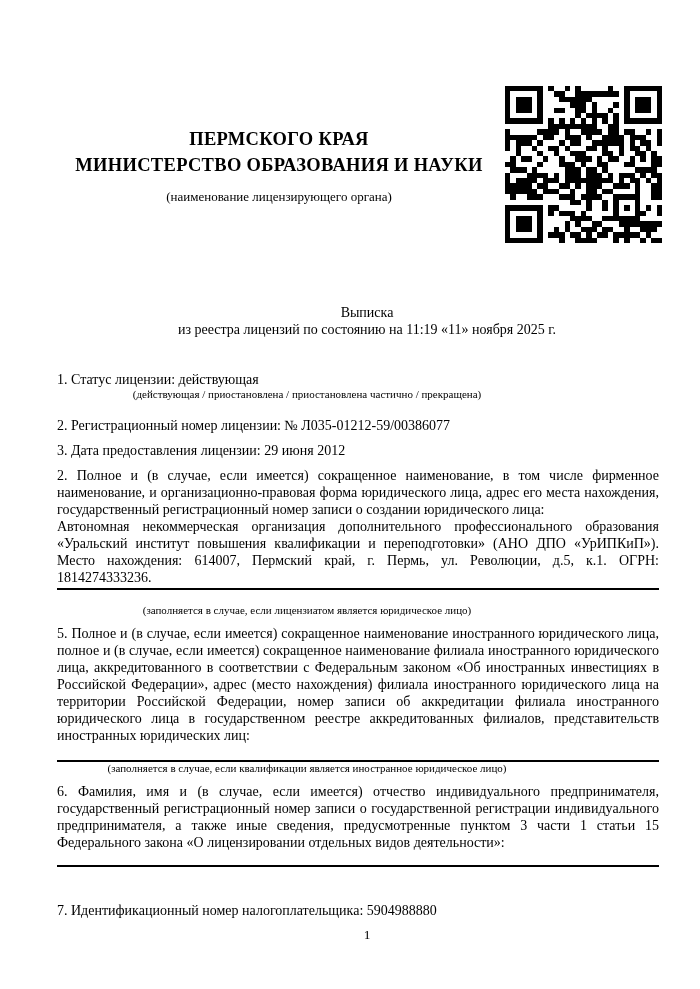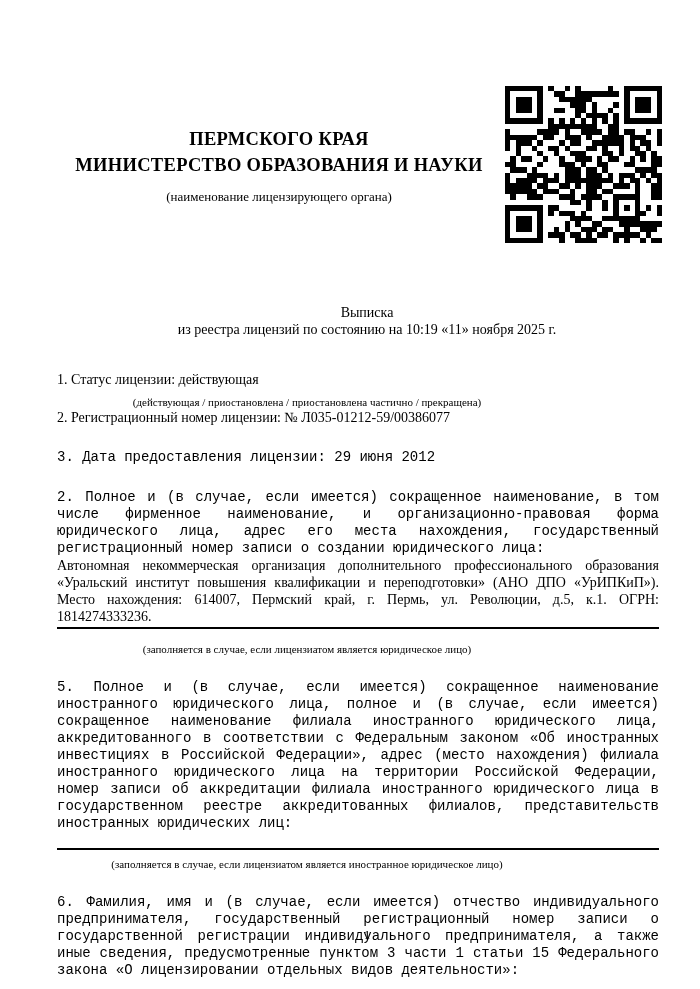--- a/index.html
+++ b/index.html
@@ -68,31 +68,30 @@
     line-height: 17px;
   }
   .para { text-align: justify; }
   .line-text { text-align: left; }
 
   .caption-wrap {
     width: 500px;
     text-align: center;
     font-size: 11px;
     line-height: 13px;
-    margin-top: 8px;
   }
 
   .rule {
     width: 602px;
     height: 0;
     border-top: 2px solid #000000;
   }
 
-  .mt16 { }
-  .mt19 { margin-top: 23px; font-family: Liberation Mono, monospace; }
+  .mt16 { margin-top: 16px; }
+  .mt19 { margin-top: 8px; }
   .mt21 { margin-top: 35px; }
   .rule4 { margin-top: 2px; }
   .rule5 { margin-top: 16px; }
   .rule6 { margin-top: 14px; }
   .cap4  { margin-top: 14px; }
 
   
   .page-number {
     position: absolute;
     left: 66px;
@@ -567,40 +566,40 @@
         <rect x="20" y="28" width="1" height="1" fill="#000000"></rect>
         <rect x="22" y="28" width="1" height="1" fill="#000000"></rect>
         <rect x="25" y="28" width="1" height="1" fill="#000000"></rect>
         <rect x="27" y="28" width="1" height="1" fill="#000000"></rect>
         <rect x="28" y="28" width="1" height="1" fill="#000000"></rect>
       </svg>
   </div>
 
   <div class="doc-title">
     <div>Выписка</div>
-    <div>из реестра лицензий по состоянию на 10:19 «11» ноября 2025 г.</div>
+    <div>из реестра лицензий по состоянию на 11:19 «11» ноября 2025 г.</div>
   </div>
 
   <div class="content">
 
     <div class="line-text">1. Статус лицензии: действующая</div>
     <div class="caption-wrap">(действующая / приостановлена / приостановлена частично / прекращена)</div>
 
     <div class="line-text mt16">2. Регистрационный номер лицензии: № Л035-01212-59/00386077</div>
 
     <div class="line-text mt19">3. Дата предоставления лицензии: 29 июня 2012</div>
 
     <div class="para mt19">2. Полное и (в случае, если имеется) сокращенное наименование, в том числе фирменное наименование, и организационно-правовая форма юридического лица, адрес его места нахождения, государственный регистрационный номер записи о создании юридического лица:</div>
     <div class="para">Автономная некоммерческая организация дополнительного профессионального образования «Уральский институт повышения квалификации и переподготовки» (АНО ДПО «УрИПКиП»). Место нахождения: 614007, Пермский край, г. Пермь, ул. Революции, д.5, к.1. ОГРН: 1814274333236.</div>
     <div class="rule rule4"></div>
     <div class="caption-wrap cap4">(заполняется в случае, если лицензиатом является юридическое лицо)</div>
 
     <div class="para mt19">5. Полное и (в случае, если имеется) сокращенное наименование иностранного юридического лица, полное и (в случае, если имеется) сокращенное наименование филиала иностранного юридического лица, аккредитованного в соответствии с Федеральным законом «Об иностранных инвестициях в Российской Федерации», адрес (место нахождения) филиала иностранного юридического лица на территории Российской Федерации, номер записи об аккредитации филиала иностранного юридического лица в государственном реестре аккредитованных филиалов, представительств иностранных юридических лиц:</div>
     <div class="rule rule5"></div>
-    <div class="caption-wrap">(заполняется в случае, если лицензиатом является иностранное юридическое лицо)</div>
+    <div class="caption-wrap">(заполняется в случае, если квалификации является иностранное юридическое лицо)</div>
 
     <div class="para mt19">6. Фамилия, имя и (в случае, если имеется) отчество индивидуального предпринимателя, государственный регистрационный номер записи о государственной регистрации индивидуального предпринимателя, а также иные сведения, предусмотренные пунктом 3 части 1 статьи 15 Федерального закона «О лицензировании отдельных видов деятельности»:</div>
     <div class="rule rule6"></div>
 
     <div class="line-text mt21">7. Идентификационный номер налогоплательщика: 5904988880</div>
 
   </div>
 
   <div class="page-number">1</div>
 

